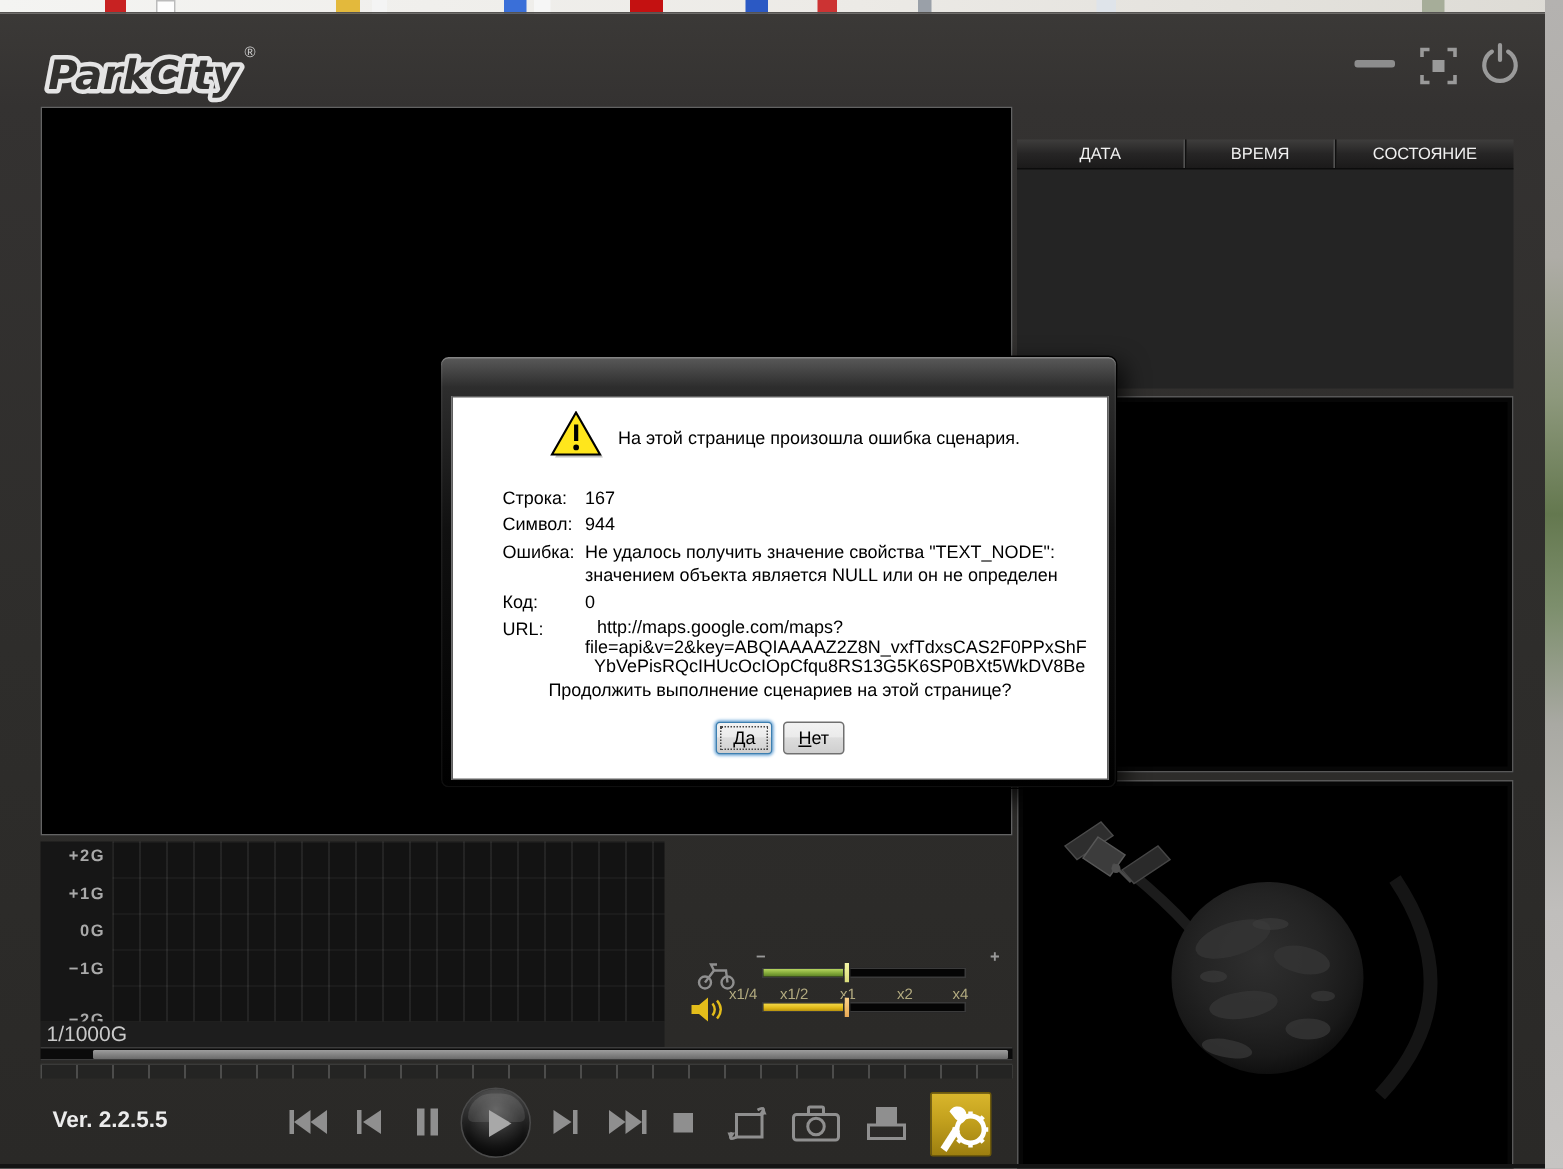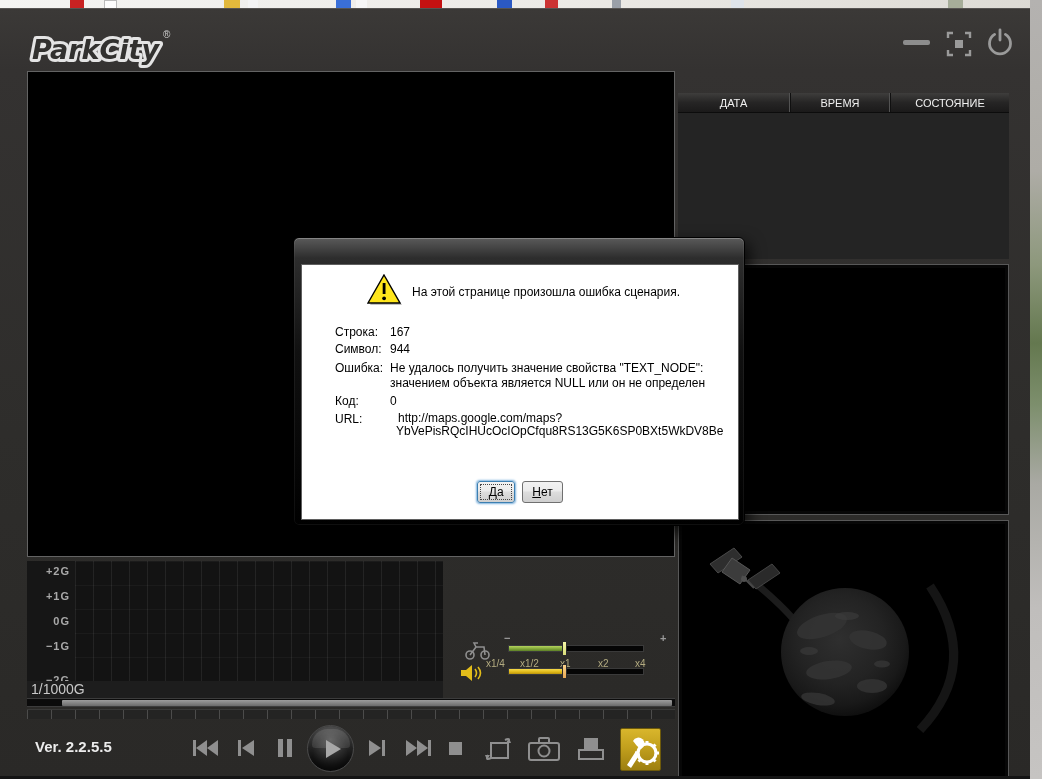--- a/index.html
+++ b/index.html
@@ -375,24 +375,26 @@
         </span>
       </div>
       <div class="dlg-row" style="top:129px;">
         <span class="dlg-label">Код:</span>
         <span class="dlg-lines">0</span>
       </div>
       <div class="dlg-row" style="top:147px;">
         <span class="dlg-label">URL:</span>
         <span class="dlg-lines" style="line-height:13px;">
           <div style="padding-left:8px;">http://maps.google.com/maps?</div>
+          <div>file=api&amp;v=2&amp;key=ABQIAAAAZ2Z8N_vxfTdxsCAS2F0PPxShF</div>
           <div style="padding-left:6px;">YbVePisRQcIHUcOcIOpCfqu8RS13G5K6SP0BXt5WkDV8Be</div>
         </span>
       </div>
 
+      <div id="dlg-question">Продолжить выполнение сценариев на этой странице?</div>
 
       <div id="dlg-buttons">
         <button class="dlg-btn focused">
             <span>Да</span>
           </button>
         <button class="dlg-btn">
             <span>Нет</span>
           </button>
       </div>
     </div>

